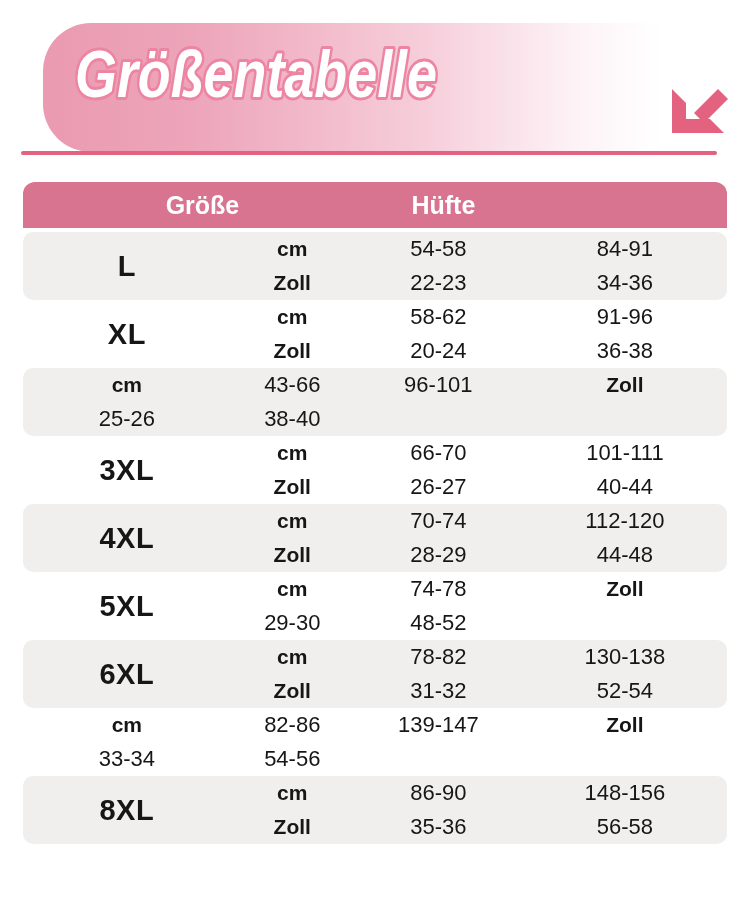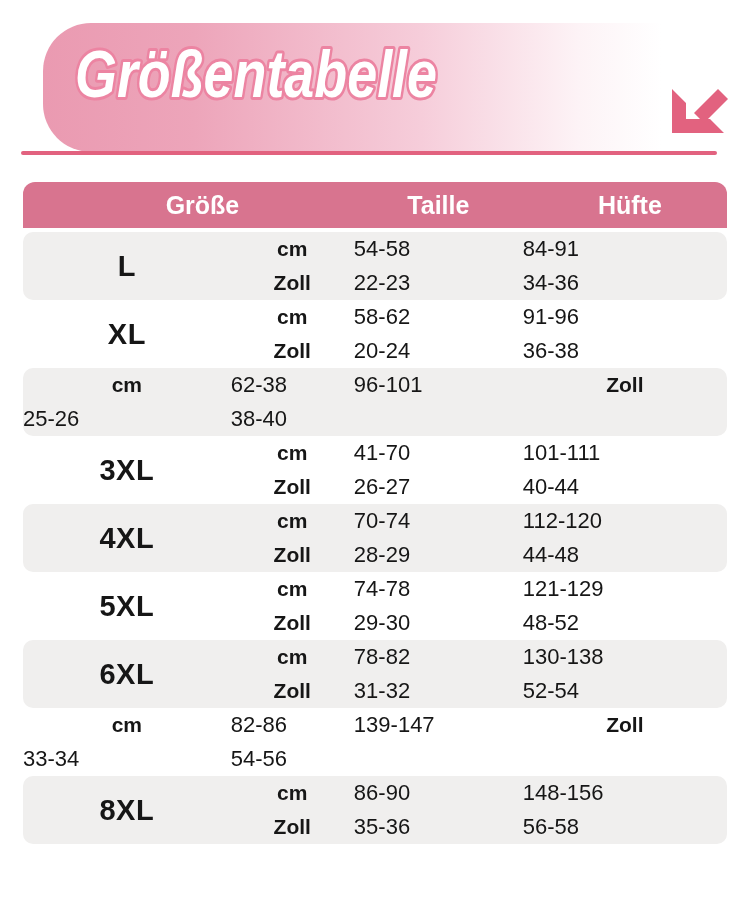--- a/index.html
+++ b/index.html
@@ -35,21 +35,21 @@
     height:68px;display:grid;
     grid-template-columns:29.5% 17.5% 24% 29%;
     grid-template-rows:1fr 1fr;align-items:center;background:#ffffff;
   }
   .block.alt{background:#f0efee;border-radius:10px;}
   .size-cell{
     grid-row:1 / span 2;grid-column:1;text-align:center;
     font-weight:bold;font-size:29px;letter-spacing:0.5px;
   }
   .unit-cell{text-align:center;font-weight:bold;font-size:21px;}
-  .val-cell{font-size:22px;}
+  .val-cell{text-align:center;font-size:22px;}
 </style>
 </head>
 <body>
 
 <div class="banner">
   <svg class="title-svg" width="540" height="105" viewBox="0 0 540 105">
     <text x="6" y="74" font-size="66" font-weight="bold" font-style="italic" font-family="Liberation Sans, sans-serif" fill="#ffffff" stroke="#ec84a2" stroke-width="6" stroke-linejoin="round" paint-order="stroke" textLength="362" lengthAdjust="spacingAndGlyphs">Größentabelle</text>
   </svg>
 </div>
 
@@ -57,21 +57,20 @@
   <polygon points="6,14 6,58 58,58 44,44 20,44 20,28" fill="#e2627f"></polygon>
   <polygon points="28,38 52,14 62,24 38,48" fill="#e2627f"></polygon>
 </svg>
 
 <div class="divider"></div>
 
 <div class="size-table">
 
   <div class="thead">
     <div class="th th-groesse">Größe</div>
-    <div class="th">Taille</div>
     <div class="th th-huefte">Hüfte</div>
   </div>
 
   <div class="tbody">
 
     <div class="block alt">
       <div class="size-cell">L</div>
       <div class="unit-cell">cm</div>
       <div class="val-cell">54-58</div>
       <div class="val-cell">84-91</div>
@@ -85,52 +84,51 @@
       <div class="unit-cell">cm</div>
       <div class="val-cell">58-62</div>
       <div class="val-cell">91-96</div>
       <div class="unit-cell">Zoll</div>
       <div class="val-cell">20-24</div>
       <div class="val-cell">36-38</div>
     </div>
 
     <div class="block alt">
       <div class="unit-cell">cm</div>
-      <div class="val-cell">62-38</div>
+      <div class="val-cell">43-66</div>
       <div class="val-cell">96-101</div>
       <div class="unit-cell">Zoll</div>
       <div class="val-cell">25-26</div>
       <div class="val-cell">38-40</div>
     </div>
 
     <div class="block">
       <div class="size-cell">3XL</div>
       <div class="unit-cell">cm</div>
-      <div class="val-cell">41-70</div>
+      <div class="val-cell">66-70</div>
       <div class="val-cell">101-111</div>
       <div class="unit-cell">Zoll</div>
       <div class="val-cell">26-27</div>
       <div class="val-cell">40-44</div>
     </div>
 
     <div class="block alt">
       <div class="size-cell">4XL</div>
       <div class="unit-cell">cm</div>
       <div class="val-cell">70-74</div>
       <div class="val-cell">112-120</div>
       <div class="unit-cell">Zoll</div>
       <div class="val-cell">28-29</div>
       <div class="val-cell">44-48</div>
     </div>
 
     <div class="block">
       <div class="size-cell">5XL</div>
       <div class="unit-cell">cm</div>
       <div class="val-cell">74-78</div>
-      <div class="val-cell">121-129</div>
       <div class="unit-cell">Zoll</div>
       <div class="val-cell">29-30</div>
       <div class="val-cell">48-52</div>
     </div>
 
     <div class="block alt">
       <div class="size-cell">6XL</div>
       <div class="unit-cell">cm</div>
       <div class="val-cell">78-82</div>
       <div class="val-cell">130-138</div>

